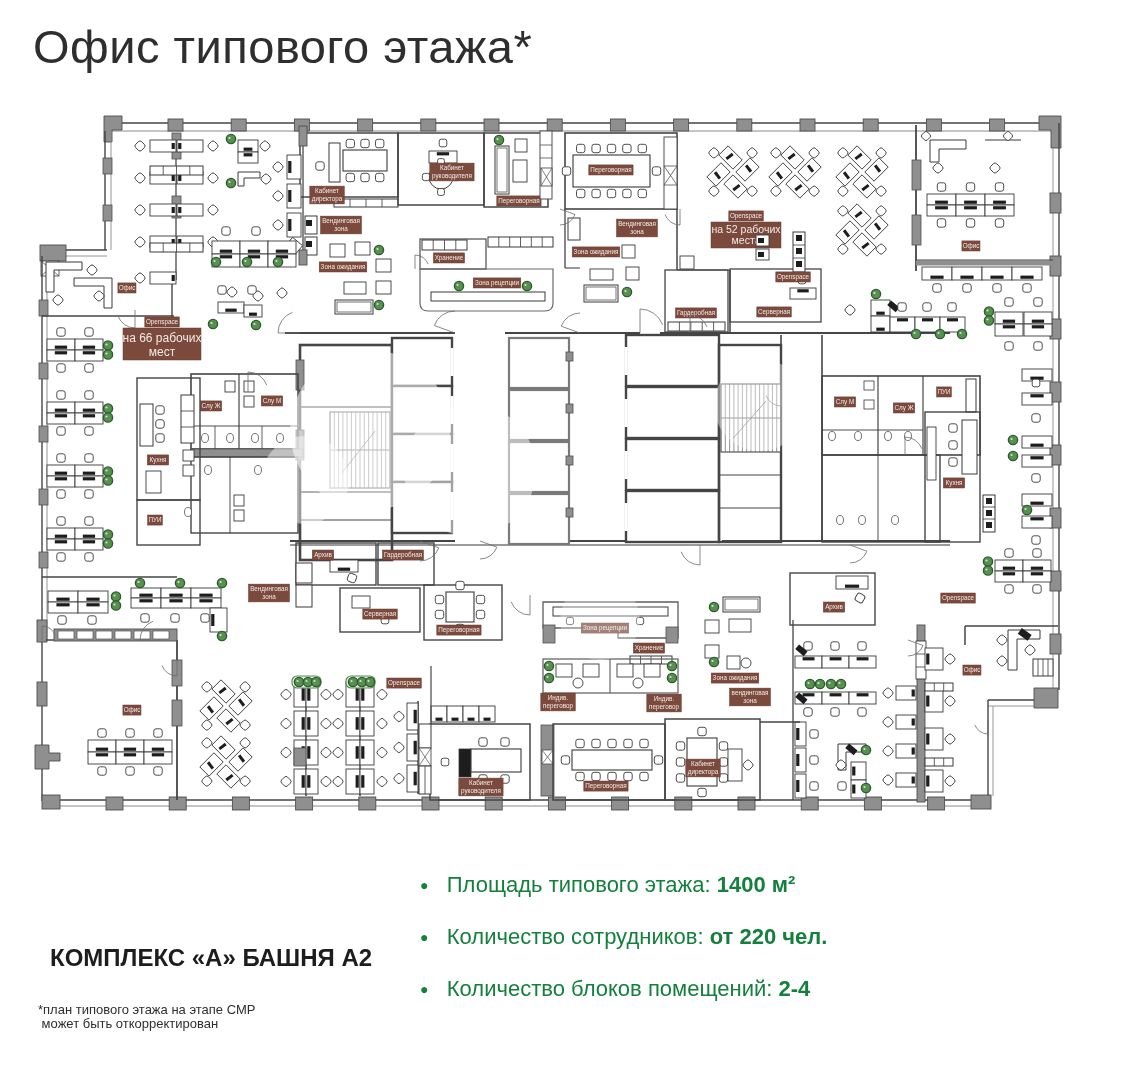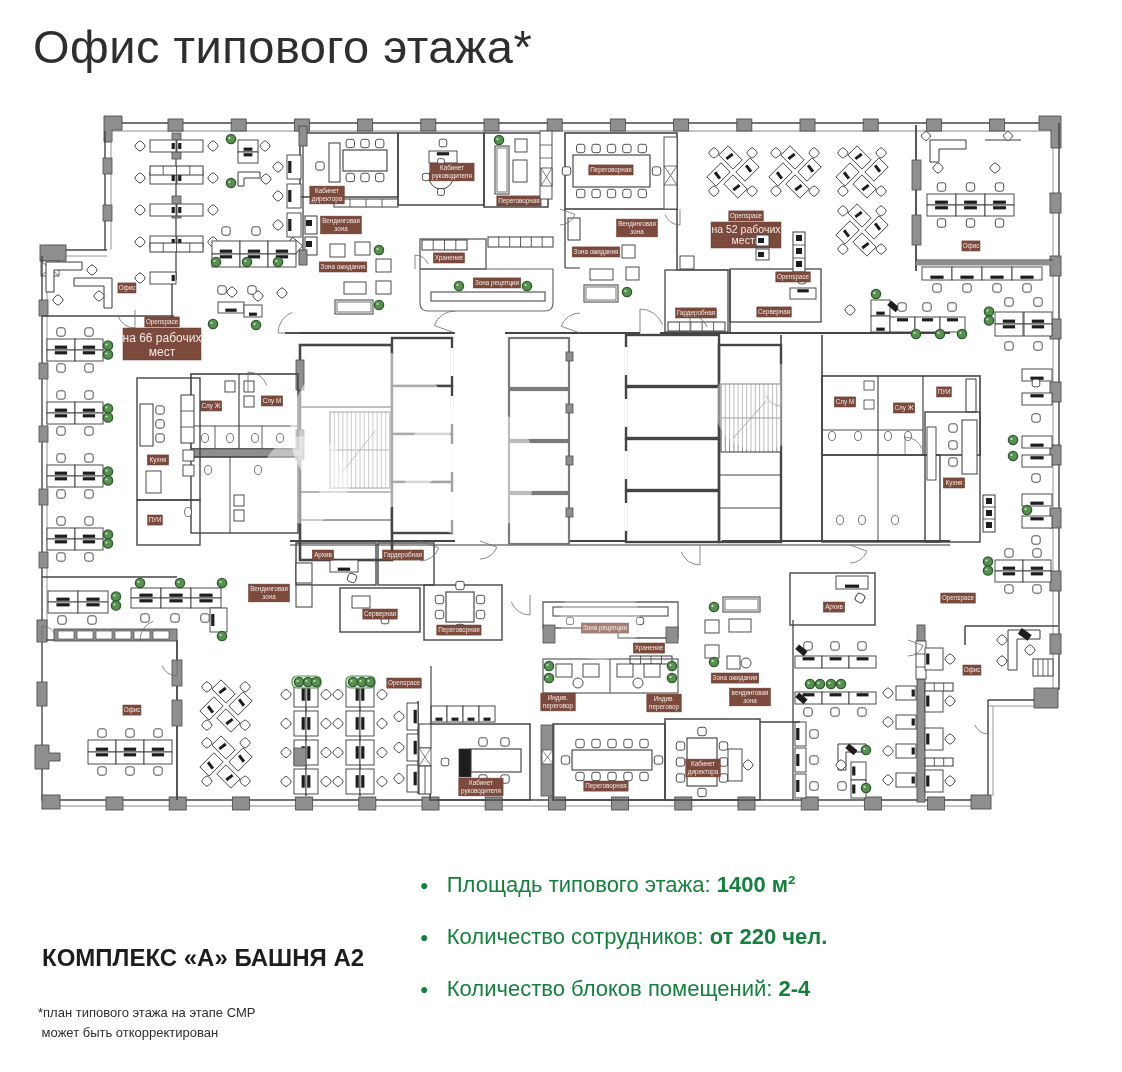--- a/index.html
+++ b/index.html
@@ -1555,23 +1555,23 @@
 <text x="162.0" y="341.5" font-size="12" fill="#f3e9e4" text-anchor="middle" font-family="Liberation Sans, sans-serif">на 66 рабочих</text>
 <text x="162.0" y="355.5" font-size="12" fill="#f3e9e4" text-anchor="middle" font-family="Liberation Sans, sans-serif">мест</text>
 
 <rect x="386.8" y="678.0" width="34.5" height="10.1" fill="#7b4a3d" stroke="#6a3c31" stroke-width="0.5"></rect>
 <text x="404.0" y="685.2" font-size="6.3" fill="#f3e9e4" text-anchor="middle" font-family="Liberation Sans, sans-serif">Openspace</text>
 
 <rect x="775.8" y="271.9" width="34.5" height="10.1" fill="#7b4a3d" stroke="#6a3c31" stroke-width="0.5"></rect>
 <text x="793.0" y="279.2" font-size="6.3" fill="#f3e9e4" text-anchor="middle" font-family="Liberation Sans, sans-serif">Openspace</text>
 </svg>
 
-<div class="abs" style="left:42px;top:944px;font-size:24px;font-weight:bold;color:#1d1d1d;">КОМПЛЕКС «А» БАШНЯ А2</div>
-
-<div class="abs" style="left:38px;top:1003px;font-size:13px;color:#2e2e2e;line-height:20px;">*план типового этажа на этапе СМР<br>&nbsp;может быть откорректирован</div>
+<div class="abs" style="left:50px;top:944px;font-size:24px;font-weight:bold;color:#1d1d1d;">КОМПЛЕКС «А» БАШНЯ А2</div>
+
+<div class="abs" style="left:38px;top:1003px;font-size:13px;color:#2e2e2e;line-height:14px;">*план типового этажа на этапе СМР<br>&nbsp;может быть откорректирован</div>
 
 <div class="abs" style="left:420px;top:872px;font-size:22px;color:#15803d;">
 
 <div style="margin-bottom:26px;"><span style="font-size:14px;vertical-align:2px;">●</span>&nbsp;&nbsp; Площадь типового этажа: <b>1400 м²</b></div>
 
 <div style="margin-bottom:26px;"><span style="font-size:14px;vertical-align:2px;">●</span>&nbsp;&nbsp; Количество сотрудников: <b>от 220 чел.</b></div>
 
 <div style="margin-bottom:12px;"><span style="font-size:14px;vertical-align:2px;">●</span>&nbsp;&nbsp; Количество блоков помещений: <b>2-4</b></div>
 
 </div>

